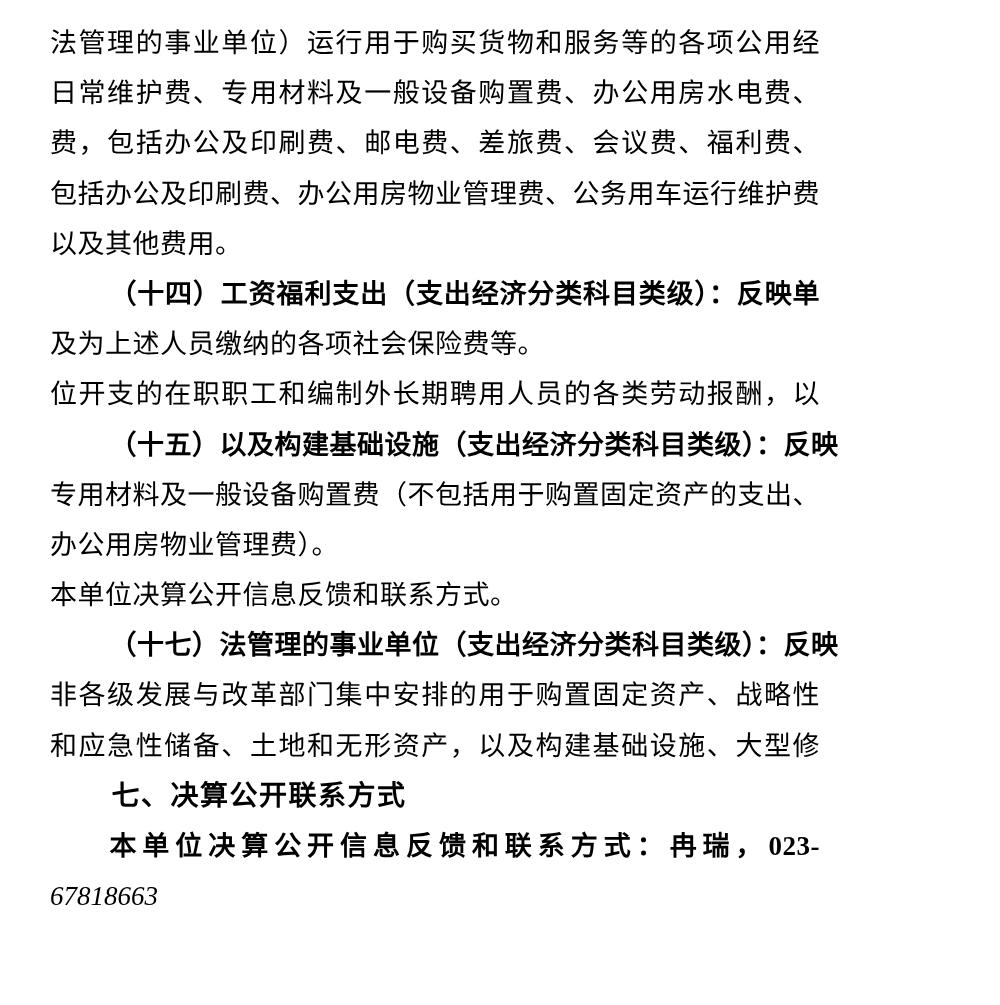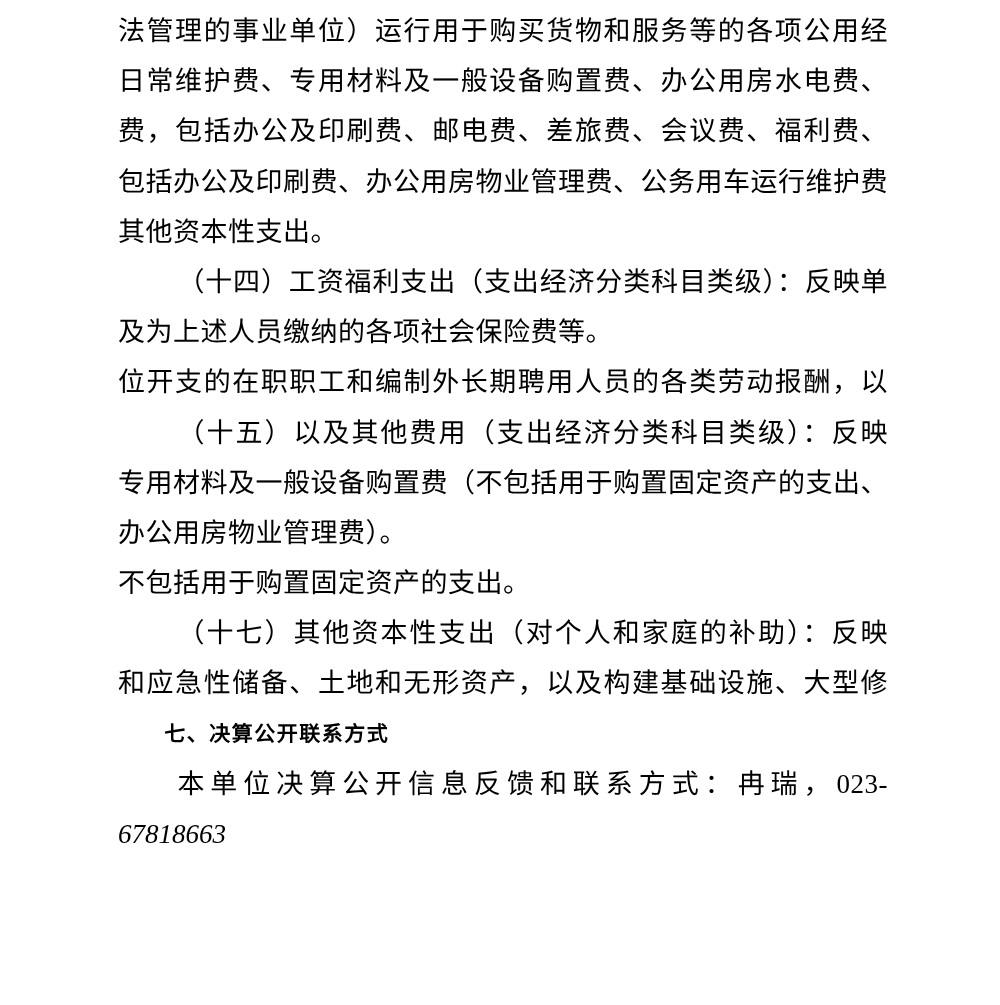--- a/index.html
+++ b/index.html
@@ -10,87 +10,89 @@
   body {
     width: 1000px;
     height: 1005px;
     overflow: hidden;
     font-family: "Liberation Serif", "DejaVu Serif", serif;
     color: #000000;
   }
   .page {
     position: relative;
     width: 770px;
-    margin: 0 auto 0 118px;
-    padding-top: 6px;
+    margin: 0 auto 0 50px;
+    padding-top: 18px;
   }
   .para { margin: 0; }
   .line {
     height: 50.2px;
     line-height: 50.2px;
     font-size: 27px;
     white-space: nowrap;
     text-align: justify;
     text-align-last: left;
     text-justify: inter-character;
     letter-spacing: 0.5px;
   }
   
   .j {
     text-align-last: justify;
   }
   
   .fl {
     text-indent: 2.2em;
+    font-weight: bold;
   }
   
   .hd {
     font-family: "Liberation Sans", "DejaVu Sans", sans-serif;
     font-weight: bold;
-    font-size: 21px;
+    font-size: 28px;
     letter-spacing: 1.5px;
   }
   
   .latin {
     font-family: "Liberation Serif", "DejaVu Serif", serif;
     letter-spacing: 0;
     font-style: italic;
   }
 </style>
 </head>
 <body>
 
 <div class="page">
 
   <div class="para">
     <div class="line j">法管理的事业单位）运行用于购买货物和服务等的各项公用经</div>
     <div class="line j">日常维护费、专用材料及一般设备购置费、办公用房水电费、</div>
     <div class="line j">费，包括办公及印刷费、邮电费、差旅费、会议费、福利费、</div>
     <div class="line j">包括办公及印刷费、办公用房物业管理费、公务用车运行维护费</div>
-    <div class="line">其他资本性支出。</div>
+    <div class="line">以及其他费用。</div>
   </div>
 
   <div class="para">
     <div class="line fl j">（十四）工资福利支出（支出经济分类科目类级）：反映单</div>
     <div class="line">及为上述人员缴纳的各项社会保险费等。</div>
     <div class="line j">位开支的在职职工和编制外长期聘用人员的各类劳动报酬，以</div>
   </div>
 
   <div class="para">
-    <div class="line fl j">（十五）以及其他费用（支出经济分类科目类级）：反映</div>
+    <div class="line fl j">（十五）以及构建基础设施（支出经济分类科目类级）：反映</div>
     <div class="line j">专用材料及一般设备购置费（不包括用于购置固定资产的支出、</div>
     <div class="line">办公用房物业管理费）。</div>
   </div>
 
   <div class="para">
-    <div class="line">不包括用于购置固定资产的支出。</div>
+    <div class="line">本单位决算公开信息反馈和联系方式。</div>
   </div>
 
   <div class="para">
-    <div class="line fl j">（十七）其他资本性支出（对个人和家庭的补助）：反映</div>
+    <div class="line fl j">（十七）法管理的事业单位（支出经济分类科目类级）：反映</div>
+    <div class="line j">非各级发展与改革部门集中安排的用于购置固定资产、战略性</div>
     <div class="line j">和应急性储备、土地和无形资产，以及构建基础设施、大型修</div>
   </div>
 
   <div class="para">
     <div class="line fl hd">七、决算公开联系方式</div>
   </div>
 
   <div class="para">
     <div class="line fl j">本单位决算公开信息反馈和联系方式：冉瑞，023-</div>
     <div class="line latin">67818663</div>

